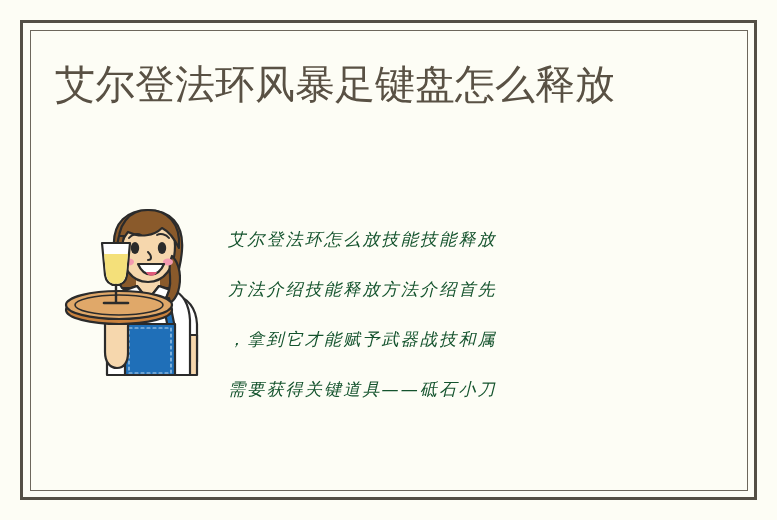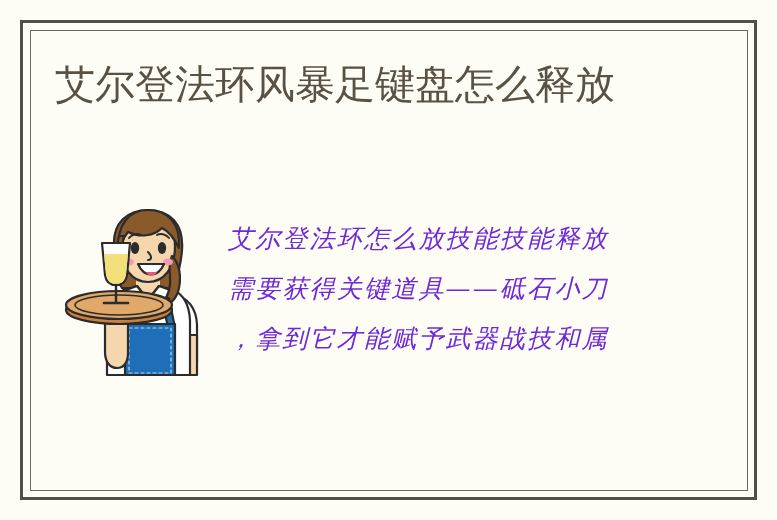--- a/index.html
+++ b/index.html
@@ -73,23 +73,23 @@
   
   #article-body {
     position: absolute;
     left: 228px;
     top: 214px;
     width: 420px;
   }
   .body-line {
     font-family: "DejaVu Serif", serif;
     font-style: italic;
-    font-size: 25px;
+    font-size: 17px;
     line-height: 50px;
-    color: #6d28d9;
+    color: #14532d;
     letter-spacing: 2.2px;
     white-space: nowrap;
   }
 </style>
 </head>
 <body>
 
 <div id="frame-outer"></div>
 <div id="frame-inner"></div>
 
@@ -160,17 +160,18 @@
         <path d="M40 41 L68 41 L65 73 C64 80 60 83 54 83 C48 83 44 80 43 73 Z" fill="#ffffff"></path>
         <path d="M42 52 L66 52 L64 72 C63 79 59 82 54 82 C49 82 45 79 44 72 Z" fill="#f4e07a" stroke="none"></path>
         <path d="M54 83 L54 100" stroke-width="2.4" fill="none"></path>
         <path d="M42 101 L66 101" stroke-width="2.6" fill="none"></path>
       </g>
     </svg>
   </div>
 
   <div id="article-body">
     <div class="body-line">艾尔登法环怎么放技能技能释放</div>
+    <div class="body-line">方法介绍技能释放方法介绍首先</div>
+    <div class="body-line">，拿到它才能赋予武器战技和属</div>
     <div class="body-line">需要获得关键道具——砥石小刀</div>
-    <div class="body-line">，拿到它才能赋予武器战技和属</div>
   </div>
 
 </div>
 
 </body></html>

